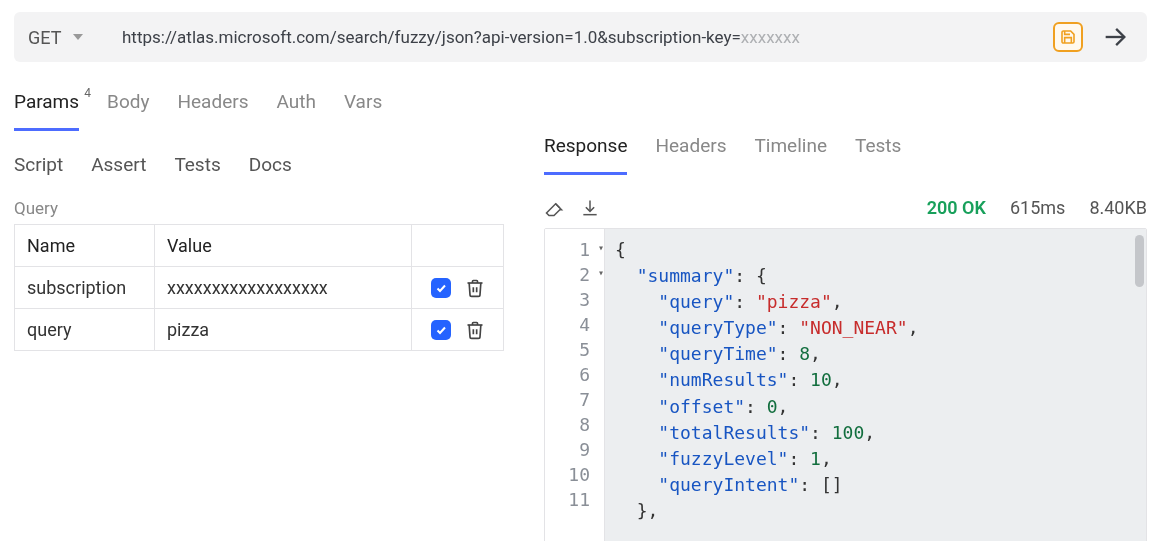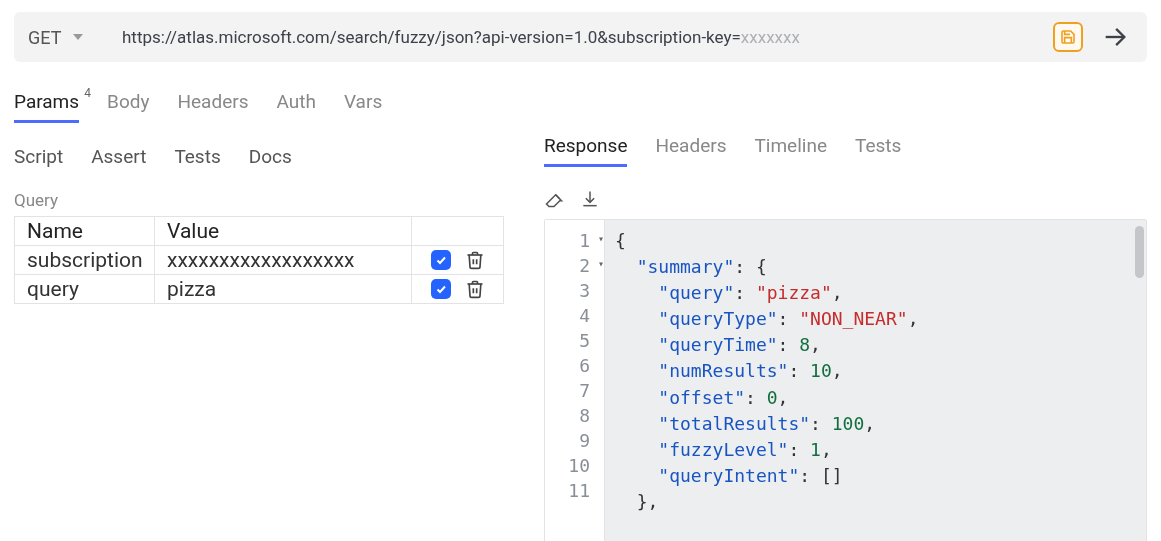--- a/index.html
+++ b/index.html
@@ -66,21 +66,21 @@
 
   .tabs {
     display: flex;
     gap: 28px;
     flex-wrap: wrap;
     border-bottom: none;
     margin-bottom: 22px;
   }
   .tab {
     color: #888;
-    padding-bottom: 10px;
+    padding-bottom: 18px;
     cursor: pointer;
     font-size: 19px;
     position: relative;
   }
   .tab.active {
     color: #222;
   }
   .tab.active::after {
     content: "";
     position: absolute;
@@ -107,24 +107,24 @@
     font-size: 17px;
     margin-bottom: 6px;
   }
 
   table.query {
     width: 100%;
     border-collapse: collapse;
   }
   table.query th, table.query td {
     border: 1px solid #e3e3e6;
-    padding: 2px 12px;
+    padding: 10px 12px;
     text-align: left;
     font-weight: 400;
-    font-size: 21px;
+    font-size: 18px;
     color: #333;
     overflow: hidden;
     white-space: nowrap;
   }
   table.query th { color: #222; }
   table.query td.actions {
     width: 92px;
     text-align: center;
   }
   table.query td.actions .wrap {
@@ -321,20 +321,25 @@
             </svg>
         </span>
         <span>
           <svg width="20" height="20" viewBox="0 0 24 24" fill="none" stroke="currentColor" stroke-width="1.8">
               <path d="M12 3v12"></path>
               <polyline points="7 11 12 16 17 11"></polyline>
               <line x1="4" y1="20" x2="20" y2="20"></line>
             </svg>
         </span>
       </div>
+      <div class="meta">
+        <span class="ok">200 OK</span>
+        <span>615ms</span>
+        <span>8.40KB</span>
+      </div>
     </div>
 
     <div class="editor">
       <div class="gutter" id="gutter">
           <div class="ln fold">1</div>
           <div class="ln fold">2</div>
           <div class="ln">3</div>
           <div class="ln">4</div>
           <div class="ln">5</div>
           <div class="ln">6</div>

